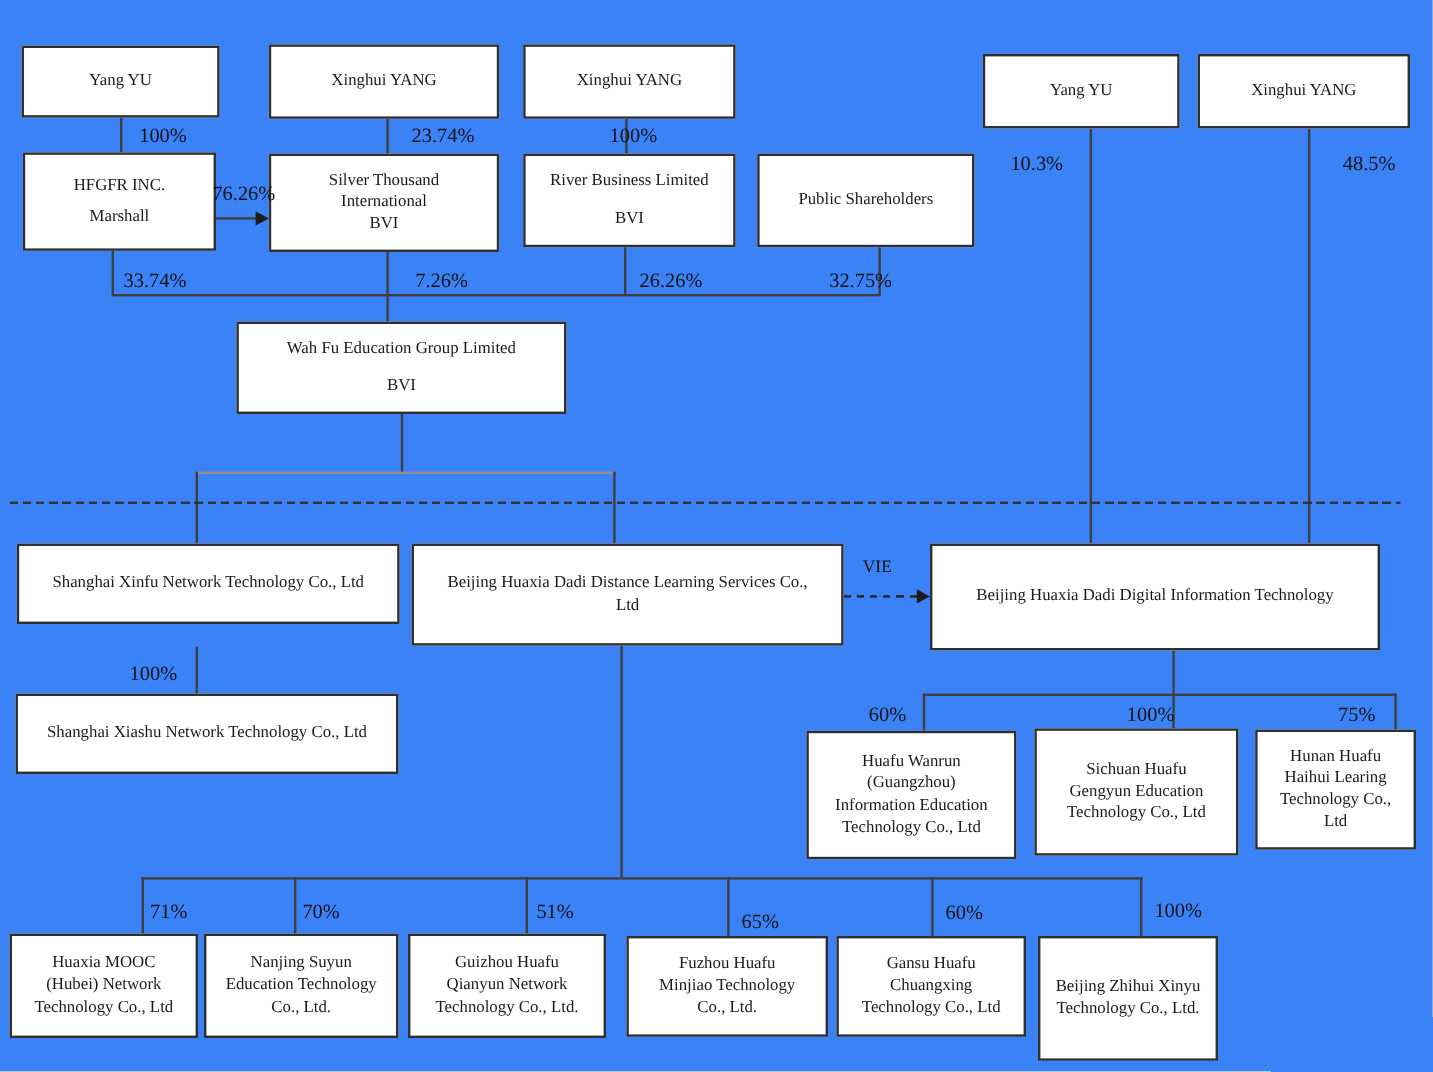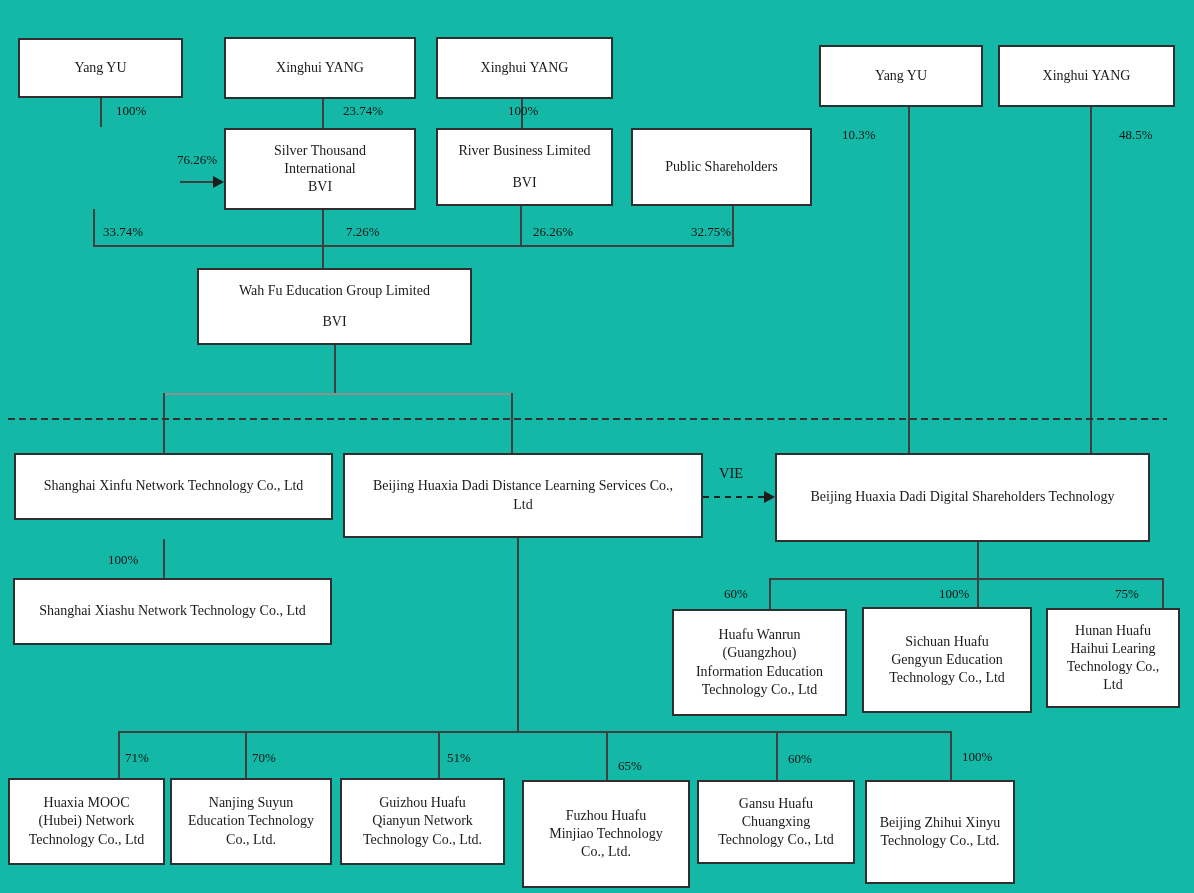--- a/index.html
+++ b/index.html
@@ -1,33 +1,33 @@
 <!DOCTYPE html>
 <html><head>
 <meta charset="utf-8">
 <style>
   html,body{margin:0;padding:0;background:#fff;}
   .canvas{
-    position:relative;width:1194px;height:893px;background:#14b8a6;
+    position:relative;width:1194px;height:893px;background:#3b82f6;
     font-family:"Liberation Serif","DejaVu Serif",serif;color:#1a1a1a;
     overflow:hidden;
   }
   .node{
     position:absolute;border:2px solid #2f2f2f;background:#fff;
     display:flex;flex-direction:column;align-items:center;justify-content:center;
     text-align:center;font-size:14px;line-height:1.3;box-sizing:border-box;
     padding:2px 4px;
   }
   .node .nl{width:100%;}
   .node.sp .nl + .nl{margin-top:13px;}
   .node.sp8 .nl + .nl{margin-top:8px;}
   .vline{position:absolute;width:2px;background:#3f3f3f;}
   .hline{position:absolute;height:2px;background:#3f3f3f;}
   .hline.gray{background:#8f8f8f;}
-  .lbl{position:absolute;font-size:13px;white-space:nowrap;color:#111;}
+  .lbl{position:absolute;font-size:17px;white-space:nowrap;color:#111;}
   .dashline{position:absolute;height:2px;background:repeating-linear-gradient(90deg,#333 0 7px,transparent 7px 11px);}
   .viedash{position:absolute;height:2px;background:repeating-linear-gradient(90deg,#222 0 6px,transparent 6px 11px);}
   .arr-r{position:absolute;width:0;height:0;border-top:6px solid transparent;border-bottom:6px solid transparent;border-left:11px solid #1c1c1c;}
 </style>
 </head>
 <body>
 
 <div class="canvas">
 
   <div class="vline" style="left:100px;top:98px;height:29px"></div>
@@ -81,20 +81,24 @@
   <div class="node" style="left:436px;top:37px;width:177px;height:62px">
     <div class="nl">Xinghui YANG</div>
   </div>
   <div class="node" style="left:819px;top:45px;width:164px;height:62px">
     <div class="nl">Yang YU</div>
   </div>
   <div class="node" style="left:998px;top:45px;width:177px;height:62px">
     <div class="nl">Xinghui YANG</div>
   </div>
 
+  <div class="node sp8" style="left:19px;top:127px;width:161px;height:82px">
+    <div class="nl">HFGFR INC.</div>
+    <div class="nl">Marshall</div>
+  </div>
   <div class="node" style="left:224px;top:128px;width:192px;height:82px">
     <div class="nl">Silver Thousand</div>
     <div class="nl">International</div>
     <div class="nl">BVI</div>
   </div>
   <div class="node sp" style="left:436px;top:128px;width:177px;height:78px">
     <div class="nl">River Business Limited</div>
     <div class="nl">BVI</div>
   </div>
   <div class="node" style="left:631px;top:128px;width:181px;height:78px">
@@ -107,21 +111,21 @@
   </div>
 
   <div class="node" style="left:14px;top:453px;width:319px;height:67px">
     <div class="nl">Shanghai Xinfu Network Technology Co., Ltd</div>
   </div>
   <div class="node" style="left:343px;top:453px;width:360px;height:85px">
     <div class="nl">Beijing Huaxia Dadi Distance Learning Services Co.,</div>
     <div class="nl">Ltd</div>
   </div>
   <div class="node sp" style="left:775px;top:453px;width:375px;height:89px">
-    <div class="nl">Beijing Huaxia Dadi Digital Shareholders Technology</div>
+    <div class="nl">Beijing Huaxia Dadi Digital Information Technology</div>
   </div>
 
   <div class="node" style="left:13px;top:578px;width:319px;height:67px">
     <div class="nl">Shanghai Xiashu Network Technology Co., Ltd</div>
   </div>
 
   <div class="node" style="left:672px;top:609px;width:175px;height:107px">
     <div class="nl">Huafu Wanrun</div>
     <div class="nl">(Guangzhou)</div>
     <div class="nl">Information Education</div>
@@ -147,21 +151,21 @@
   <div class="node" style="left:170px;top:778px;width:162px;height:87px">
     <div class="nl">Nanjing Suyun</div>
     <div class="nl">Education Technology</div>
     <div class="nl">Co., Ltd.</div>
   </div>
   <div class="node" style="left:340px;top:778px;width:165px;height:87px">
     <div class="nl">Guizhou Huafu</div>
     <div class="nl">Qianyun Network</div>
     <div class="nl">Technology Co., Ltd.</div>
   </div>
-  <div class="node" style="left:522px;top:780px;width:168px;height:108px">
+  <div class="node" style="left:522px;top:780px;width:168px;height:84px">
     <div class="nl">Fuzhou Huafu</div>
     <div class="nl">Minjiao Technology</div>
     <div class="nl">Co., Ltd.</div>
   </div>
   <div class="node" style="left:697px;top:780px;width:158px;height:84px">
     <div class="nl">Gansu Huafu</div>
     <div class="nl">Chuangxing</div>
     <div class="nl">Technology Co., Ltd</div>
   </div>
   <div class="node" style="left:865px;top:780px;width:150px;height:104px">

